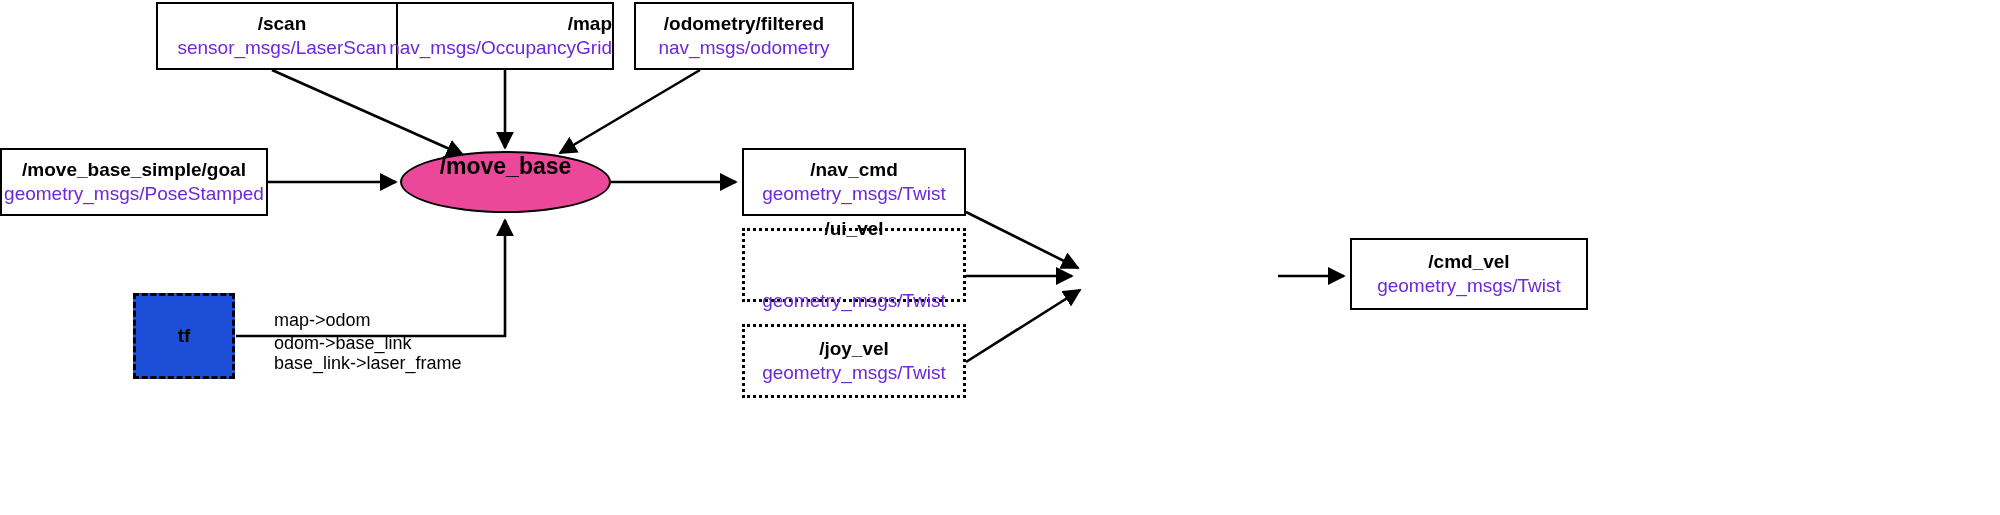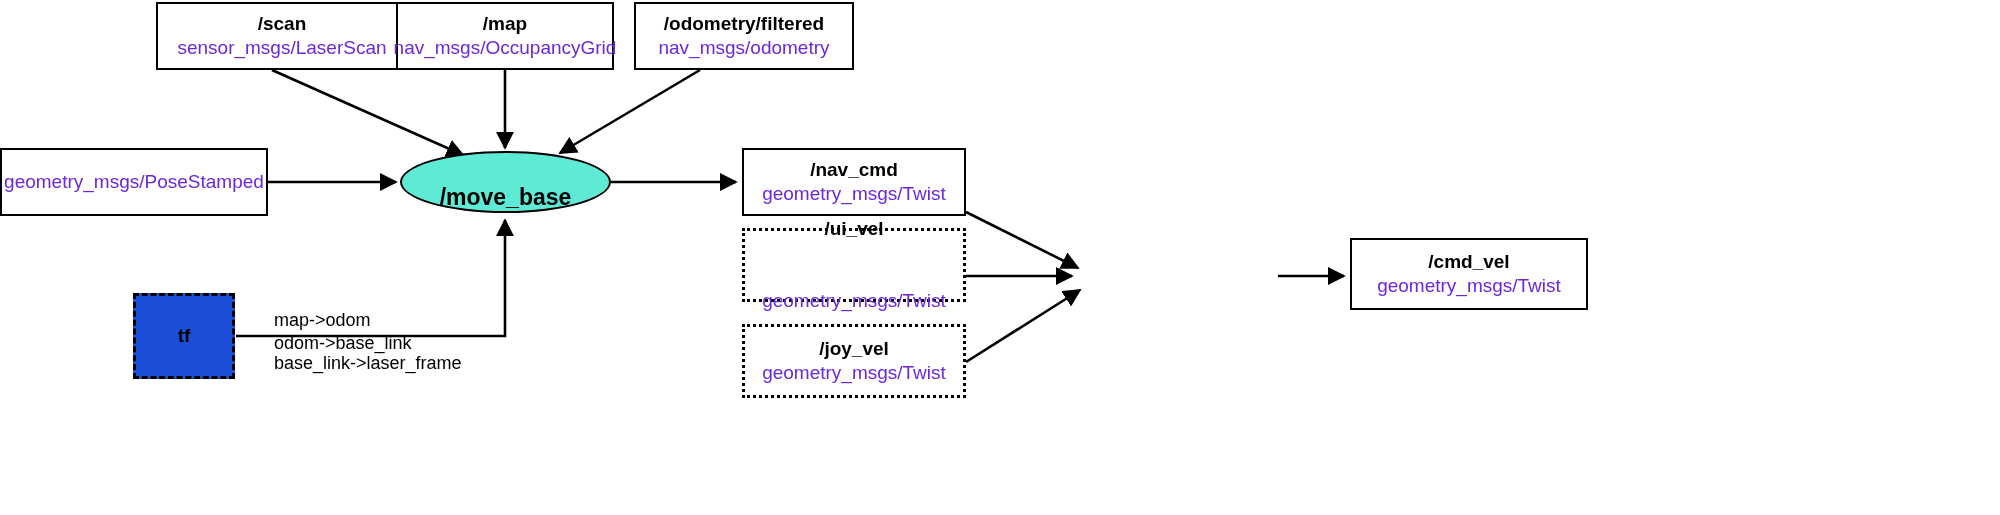--- a/index.html
+++ b/index.html
@@ -52,23 +52,23 @@
   .solid  { border: 2.5px solid #000000; }
   .dotted { border: 3px dotted #000000; }
   .dashed { border: 3px dashed #000000; }
 
   
   .node {
     position: absolute;
     box-sizing: border-box;
     border: 2.5px solid #000000;
     border-radius: 50%;
-    background: #5eead4;
+    background: #ec4899;
     display: flex;
-    align-items: flex-end;
+    align-items: flex-start;
     justify-content: center;
     font-weight: bold;
     font-size: 23px;
     color: #000000;
     white-space: nowrap;
   }
 
   
   .tfbox {
     position: absolute;
@@ -126,31 +126,32 @@
 
       <path d="M 1278 276 L 1344 276"></path>
     </g>
   </svg>
 
   <div class="topic solid" style="left:156px; top:2px; width:252px; height:68px;">
     <div class="tname">/scan</div>
     <div class="ttype">sensor_msgs/LaserScan</div>
   </div>
 
-  <div class="topic solid" style="left:396px; top:2px; width:218px; height:68px;">
+  <div class="topic solid" style="left:396px; top:2px; width:218px; height:68px;align-items:flex-end;">
     <div class="tname">/map</div>
     <div class="ttype">nav_msgs/OccupancyGrid</div>
   </div>
 
   <div class="topic solid" style="left:634px; top:2px; width:220px; height:68px;">
     <div class="tname">/odometry/filtered</div>
     <div class="ttype">nav_msgs/odometry</div>
   </div>
 
   <div class="topic solid" style="left:0px; top:148px; width:268px; height:68px;">
+    <div class="tname">/move_base_simple/goal</div>
     <div class="ttype">geometry_msgs/PoseStamped</div>
   </div>
 
   <div class="node" style="left:400px; top:151px; width:211px; height:62px;">
     <span>/move_base</span>
   </div>
 
 
   <div class="tfbox dashed" style="left:133px; top:293px; width:102px; height:86px;">
     <span>tf</span>

